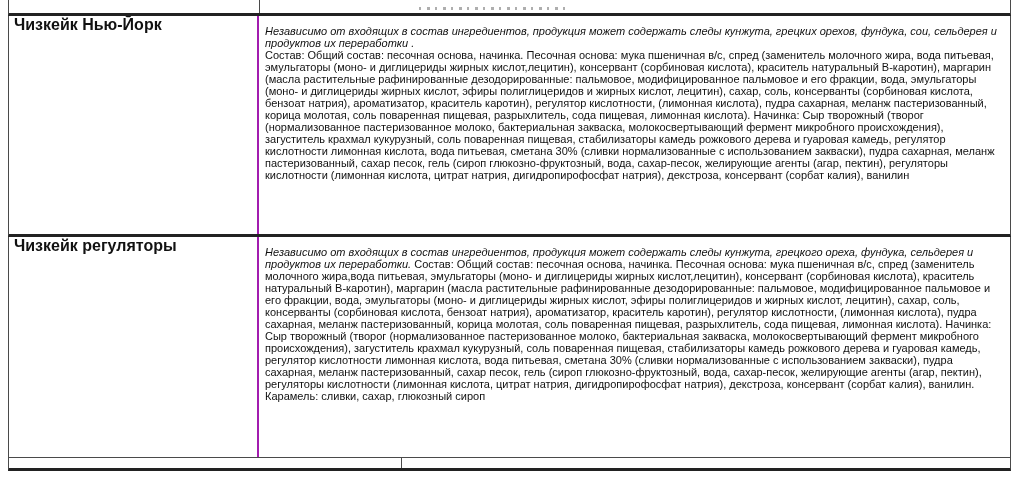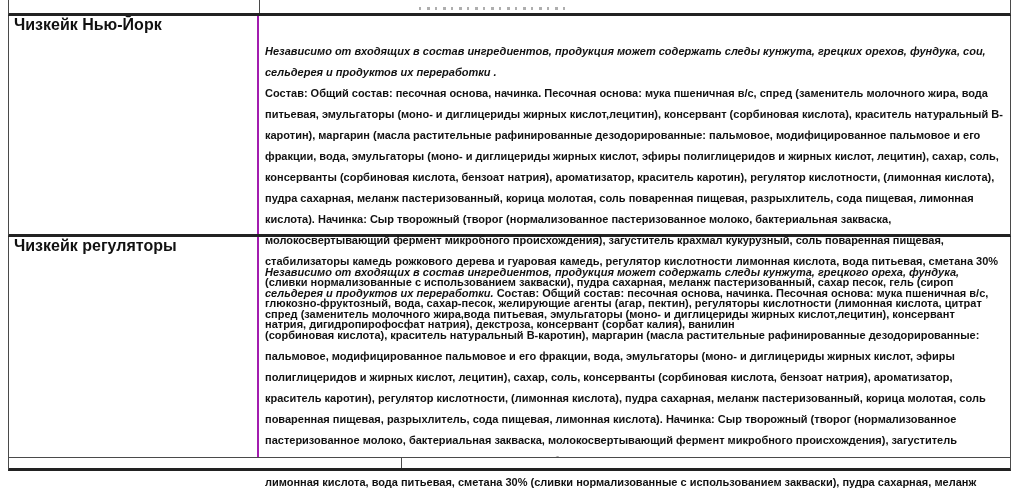--- a/index.html
+++ b/index.html
@@ -69,24 +69,23 @@
     padding-left: 5px;
     font-size: 16px;
     font-weight: 700;
     letter-spacing: 0;
   }
   .cell-ing {
     flex: 1;
     box-sizing: border-box;
     padding: 9px 7px 0 6px;
     font-size: 11px;
-    line-height: 21px;
-    font-weight: 700;
+    line-height: 12px;
+    font-weight: 400;
     text-align: left;
-    margin-top: 16px;
   }
   .allergen { font-style: italic; }
   .allergen.block { display: block; }
   .comp { font-style: normal; }
 </style>
 </head>
 <body>
 
 <div class="page">
   <div class="doc-table">

